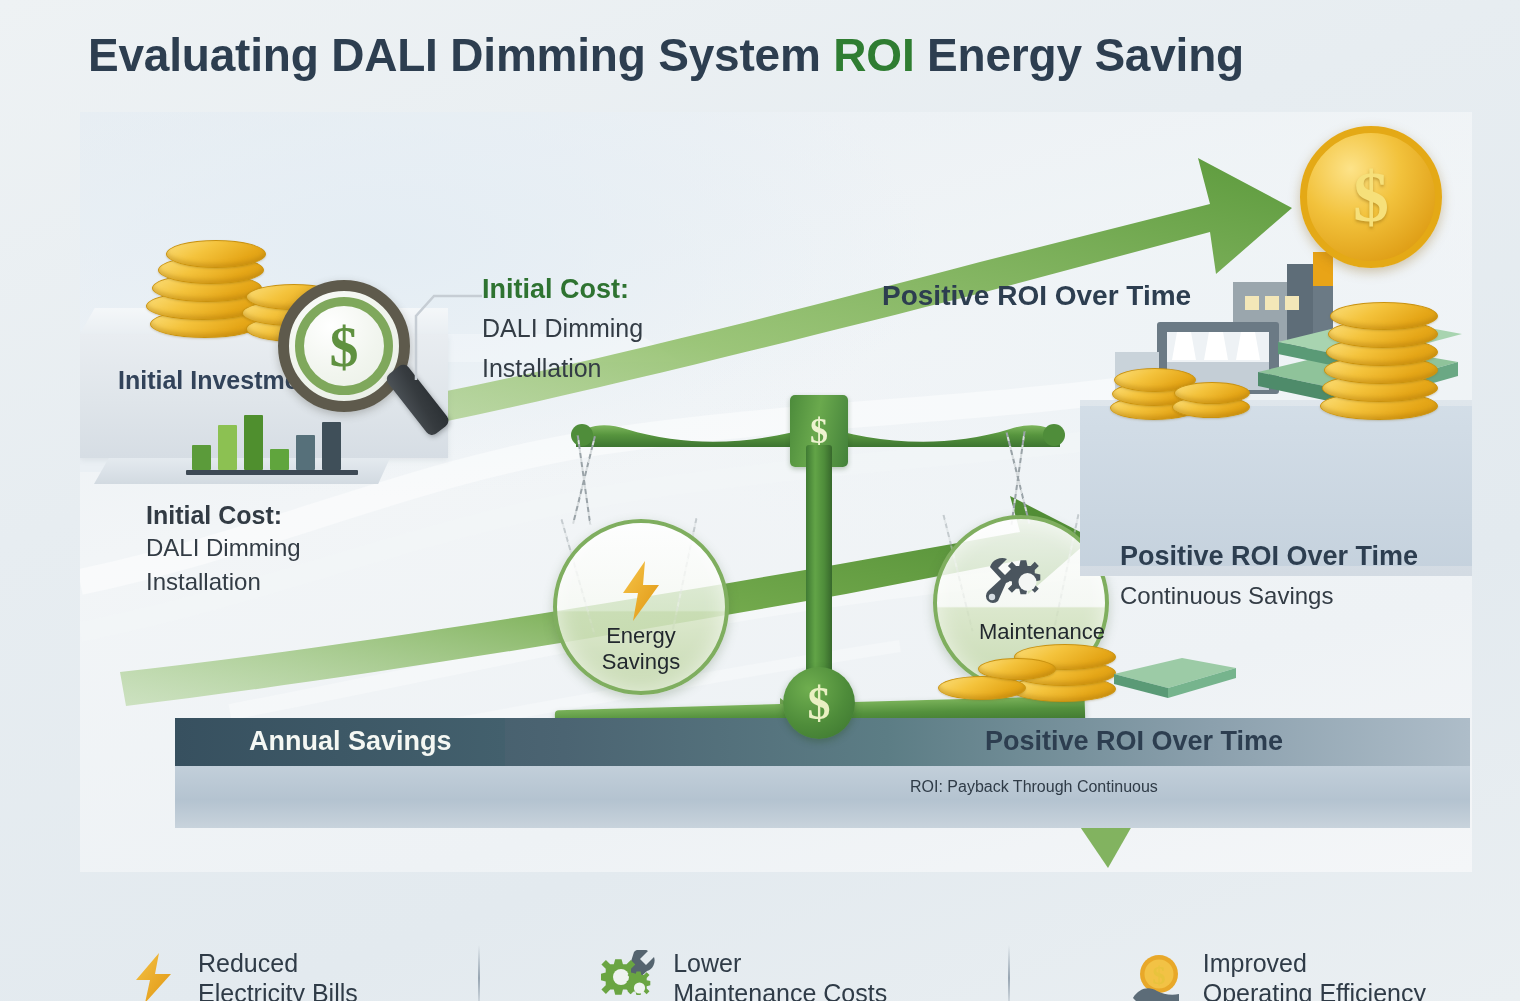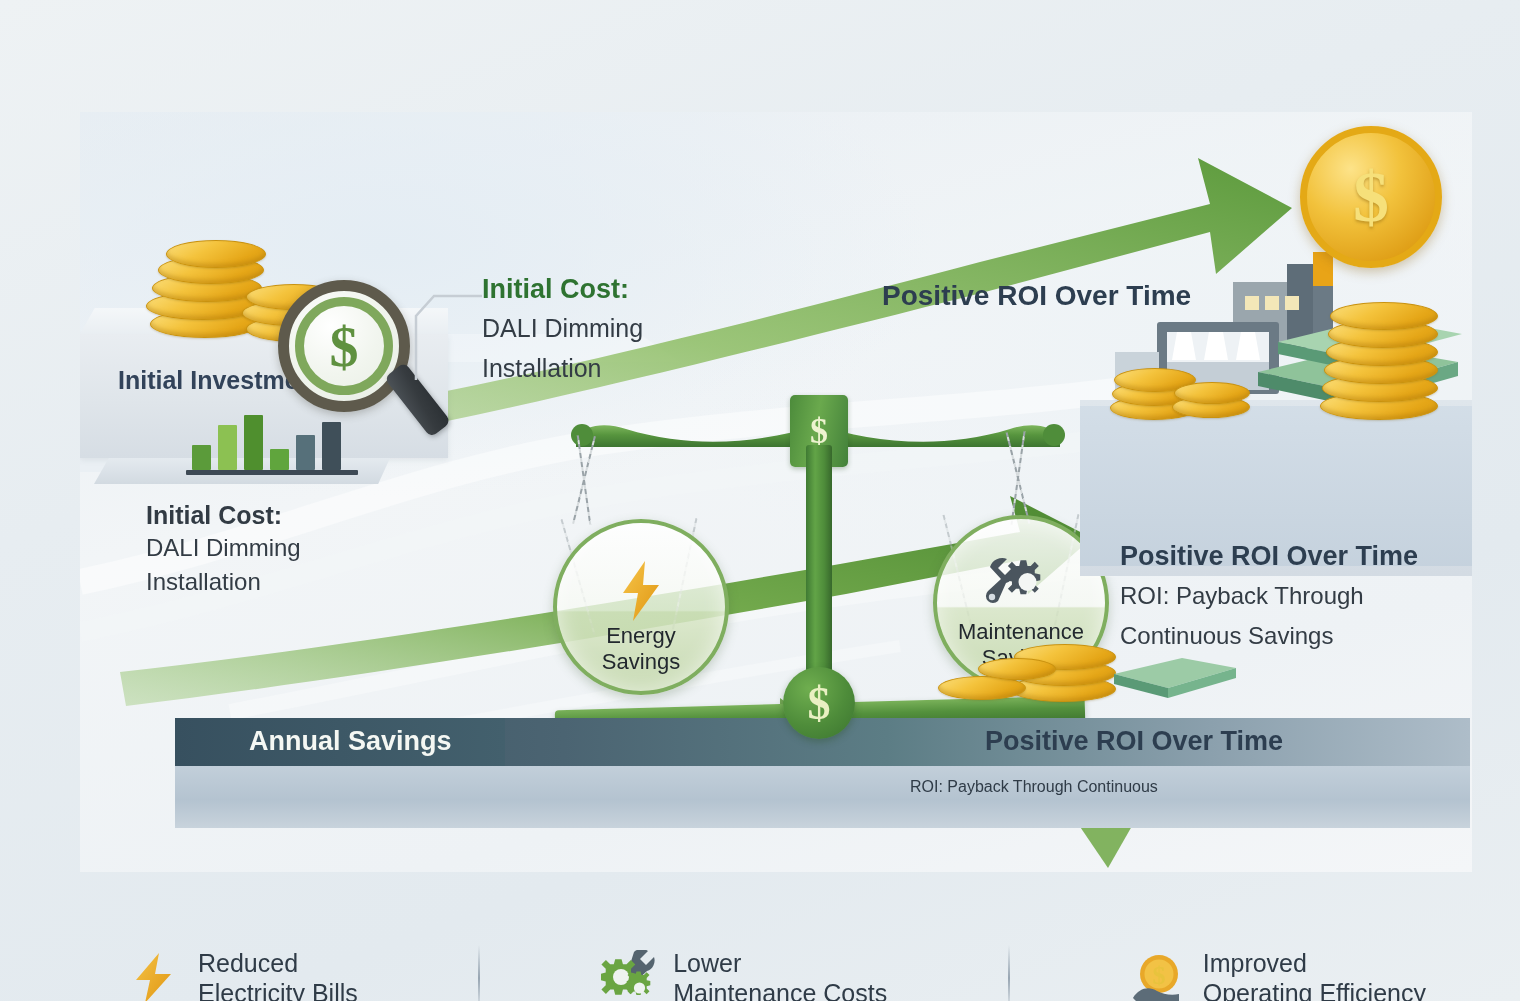--- a/index.html
+++ b/index.html
@@ -149,21 +149,21 @@
   .pan{
     position:absolute;width:176px;height:176px;border-radius:50%;
     border:4px solid #7fae5f;
     background:
       linear-gradient(180deg,rgba(255,255,255,.88) 0%,rgba(247,250,243,.75) 52%,rgba(216,230,198,.85) 53%,rgba(196,216,172,.9) 100%);
     box-shadow:0 4px 11px rgba(70,100,60,.26), inset 0 0 22px rgba(255,255,255,.6);
     display:flex;flex-direction:column;align-items:center;justify-content:flex-end;
     padding-bottom:16px;box-sizing:border-box;
   }
   .pan-left{left:18px;top:152px;}
-  .pan-right{left:398px;top:148px;}
+  .pan-right{left:398px;top:148px;align-items:flex-end;}
   .pan-label{font-size:22px;color:#22282e;line-height:1.18;text-align:center;}
   .pan-icon{position:absolute;top:36px;left:0;right:0;display:flex;justify-content:center;}
 
   
   .plinth-right{
     position:absolute;left:1000px;top:288px;width:410px;height:176px;
     background:linear-gradient(180deg,#dfe6ec 0%,#d3dbe3 100%);
   }
   .panel-right{
     position:absolute;left:1000px;top:294px;width:412px;height:160px;
@@ -200,20 +200,23 @@
   .legend-item{display:flex;align-items:center;gap:16px;padding:0 46px;}
   .legend-text{font-size:25px;color:#2f3b47;line-height:1.22;}
   .legend-div{width:2px;height:66px;background:linear-gradient(180deg,rgba(150,165,178,0) 0%,#97a5b2 50%,rgba(150,165,178,0) 100%);}
   .legend-icon{width:56px;height:56px;position:relative;flex:0 0 56px;}
 </style>
 </head>
 <body>
 
 <div class="stage">
 
+  <div class="title">
+    <span>Evaluating DALI Dimming System </span><span class="roi">ROI</span><span> Energy Saving</span>
+  </div>
 
   <div class="canvas">
 
     <svg class="swoosh" width="1392" height="760" viewBox="0 0 1392 760">
       <path d="M0,470 C190,430 330,360 520,330 C720,300 900,300 1100,270" stroke="#ffffff" stroke-width="26" fill="none" opacity=".85"></path>
       <path d="M0,520 C200,480 350,410 560,378 C760,348 940,342 1140,312" stroke="#f2f6f8" stroke-width="20" fill="none" opacity=".8"></path>
       <path d="M150,600 C360,560 520,520 760,486 C960,458 1120,452 1330,430" stroke="#ffffff" stroke-width="16" fill="none" opacity=".6"></path>
       <path d="M210,640 C420,606 600,568 820,534" stroke="#ffffff" stroke-width="12" fill="none" opacity=".5"></path>
       <path d="M320,222 L560,222 L600,250 L320,250 Z" fill="#ffffff" opacity=".45"></path>
       <path d="M0,330 L120,330 L150,360 L0,360 Z" fill="#e2eaf0" opacity=".8"></path>
@@ -407,21 +410,20 @@
 
     <div style="position:absolute;left:1220px;top:14px;width:128px;height:128px;border-radius:50%;
                 background:radial-gradient(circle at 34% 28%,#fde389 0%,#f2c23c 40%,#e0a018 78%,#cd9112 100%);
                 border:7px solid #e4a916;box-shadow:0 4px 12px rgba(140,100,20,.35);
                 display:flex;align-items:center;justify-content:center;">
       <span style="font-size:72px;font-weight:bold;color:#f6e07a;font-family:'Liberation Serif',serif;text-shadow:0 2px 3px rgba(150,110,20,.5);">$</span>
     </div>
 
     <div class="callout-right">
       <div class="cr-head">Positive ROI Over Time</div>
-      <div class="cr-sub">ROI: Payback Through</div>
       <div class="cr-sub">Continuous Savings</div>
     </div>
 
     <div class="coinstack" style="left:858px;top:512px;width:190px;height:80px;">
       <div class="coin" style="left:72px;top:52px;width:104px;height:24px;"></div>
       <div class="coin" style="left:74px;top:36px;width:102px;height:24px;"></div>
       <div class="coin" style="left:76px;top:20px;width:100px;height:24px;"></div>
       <div class="coin" style="left:0px;top:52px;width:86px;height:22px;"></div>
       <div class="coin" style="left:40px;top:34px;width:76px;height:20px;"></div>
     </div>

